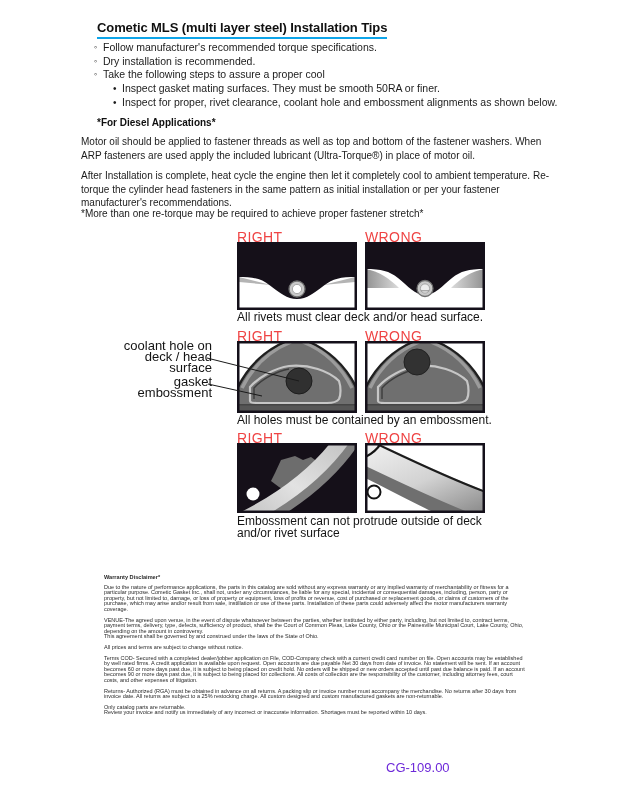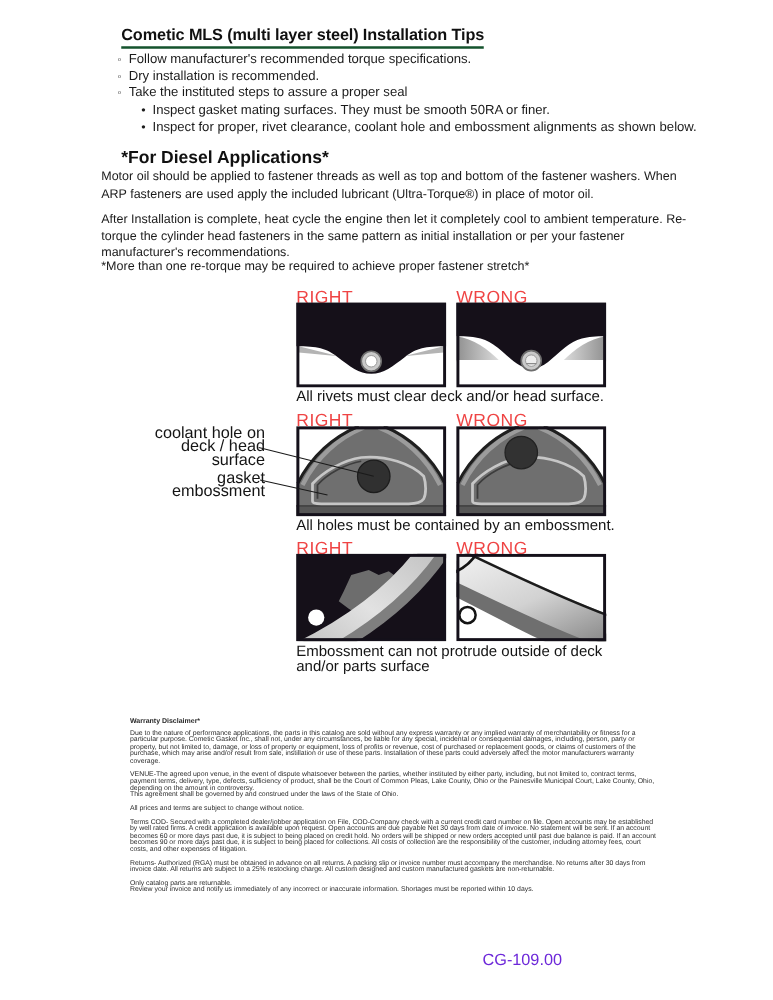--- a/index.html
+++ b/index.html
@@ -1,29 +1,29 @@
 <!DOCTYPE html>
 <html><head>
 <meta charset="utf-8">
 <style>
   * { margin:0; padding:0; box-sizing:border-box; }
   html,body { background:#ffffff; }
   body { font-family:"Liberation Sans","DejaVu Sans",sans-serif; color:#1b1b1b; }
   .page { position:relative; width:618px; height:800px; background:#ffffff; overflow:hidden; }
 
   .title { position:absolute; left:97px; top:20px; font-size:13px; font-weight:bold;
-           letter-spacing:-0.1px; color:#101010; border-bottom:2px solid #14532d; padding-bottom:2px; }
+           letter-spacing:-0.1px; color:#101010; border-bottom:2px solid #0ea5e9; padding-bottom:2px; }
 
   .bullets { position:absolute; left:94px; top:41px; width:480px; font-size:10.5px; line-height:13.7px; }
   .b-row { display:flex; }
   .b-row .mk { width:9px; flex:0 0 9px; font-size:9px; line-height:13.7px; color:#1b1b1b; }
   .b-row.sub { margin-left:19px; }
   .b-row.sub .mk { font-size:10px; }
 
-  .diesel-heading { position:absolute; left:97px; top:117px; font-size:14px; font-weight:bold; color:#101010; }
+  .diesel-heading { position:absolute; left:97px; top:117px; font-size:10px; font-weight:bold; color:#101010; }
   .para { position:absolute; left:81px; width:476px; font-size:10px; line-height:13.6px; }
   .p1 { top:135px; } .p2 { top:169px; } .pnote { top:207px; }
 
   .dg-label { position:absolute; width:120px; text-align:left; font-size:14px; letter-spacing:0.4px; color:#ef4444; }
   .panel { position:absolute; width:120px; display:block; }
   .caption { position:absolute; left:237px; font-size:12px; line-height:12px; color:#141414; width:300px; }
 
   .ann { position:absolute; left:108px; width:104px; text-align:right; font-size:13px; line-height:10.8px; color:#141414; }
   .ann1 { top:341px; } .ann2 { top:377px; }
   .leader-overlay { position:absolute; left:204px; top:352px; width:100px; height:48px; overflow:visible; }
@@ -45,21 +45,21 @@
     <div class="b-row">
       <span class="mk">◦</span>
       <span>Follow manufacturer's recommended torque specifications.</span>
     </div>
     <div class="b-row">
       <span class="mk">◦</span>
       <span>Dry installation is recommended.</span>
     </div>
     <div class="b-row">
       <span class="mk">◦</span>
-      <span>Take the instituted steps to assure a proper seal</span>
+      <span>Take the following steps to assure a proper cool</span>
     </div>
     <div class="b-row sub">
       <span class="mk">•</span>
       <span>Inspect gasket mating surfaces.  They must be smooth 50RA or finer.</span>
     </div>
     <div class="b-row sub">
       <span class="mk">•</span>
       <span>Inspect for proper, rivet clearance, coolant hole and embossment alignments as shown below.</span>
     </div>
   </div>
@@ -193,21 +193,21 @@
       <path d="M-12,8 C28,28 78,56 126,74" fill="none" stroke="#2f2f2f" stroke-width="2.5"></path>
       <path d="M-14,2 C26,20 76,46 126,64" fill="none" stroke="url(#d3g2)" stroke-width="26"></path>
       <path d="M-14,-11 C26,7 76,33 126,51" fill="none" stroke="#1c1c1c" stroke-width="2"></path>
       <path d="M-4,16 C6,12 14,6 18,-4" fill="none" stroke="#141414" stroke-width="2.2"></path>
       <circle cx="9" cy="49" r="6.5" fill="#ffffff" stroke="#141414" stroke-width="2"></circle>
       <rect x="1.25" y="1.25" width="117.5" height="67.5" fill="none" stroke="#14101a" stroke-width="2.5"></rect>
     </svg>
   </div>
   <div class="caption" style="top:515px;">
     <div>Embossment can not protrude outside of deck</div>
-    <div>and/or parts surface</div>
+    <div>and/or rivet surface</div>
   </div>
 
   <div class="legal">
     <div class="lh">Warranty Disclaimer*</div>
     <p>Due to the nature of performance applications, the parts in this catalog are sold without any express warranty or any implied warranty of merchantability or fitness for a particular purpose.  Cometic Gasket Inc., shall not, under any circumstances, be liable for any special, incidental or consequential damages, including, person, party or property, but not limited to, damage, or loss of property or equipment, loss of profits or revenue, cost of purchased or replacement goods, or claims of customers of the purchase, which may arise and/or result from sale, instillation or use of these parts.  Installation of these parts could adversely affect the motor manufacturers warranty coverage.</p>
     <p>VENUE-The agreed upon venue, in the event of dispute whatsoever between the parties, whether instituted by either party, including, but not limited to, contract terms, payment terms, delivery, type, defects, sufficiency of product, shall be the Court of Common Pleas, Lake County, Ohio or the Painesville Municipal Court, Lake County, Ohio, depending on the amount in controversy.
 This agreement shall be governed by and construed under the laws of the State of Ohio.</p>
     <p>All prices and terms are subject to change without notice.</p>
     <p>Terms COD- Secured with a completed dealer/jobber application on File, COD-Company check with a current credit card number on file.  Open accounts may be established by well rated firms.  A credit application is available upon request.  Open accounts are due payable Net 30 days from date of invoice.  No statement will be sent.  If an account becomes 60 or more days past due, it is subject to being placed on credit hold.  No orders will be shipped or new orders accepted until past due balance is paid.  If an account becomes 90 or more days past due, it is subject to being placed for collections.  All costs of collection are the responsibility of the customer, including attorney fees, court costs, and other expenses of litigation.</p>
     <p>Returns- Authorized (RGA) must be obtained in advance on all returns.  A packing slip or invoice number must accompany the merchandise.  No returns after 30 days from invoice date.  All returns are subject to a 25% restocking charge.  All custom designed and custom manufactured gaskets are non-returnable.</p>

